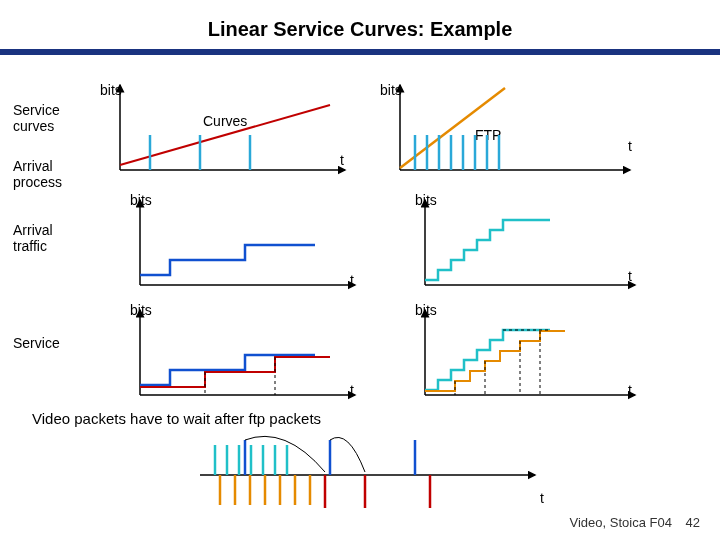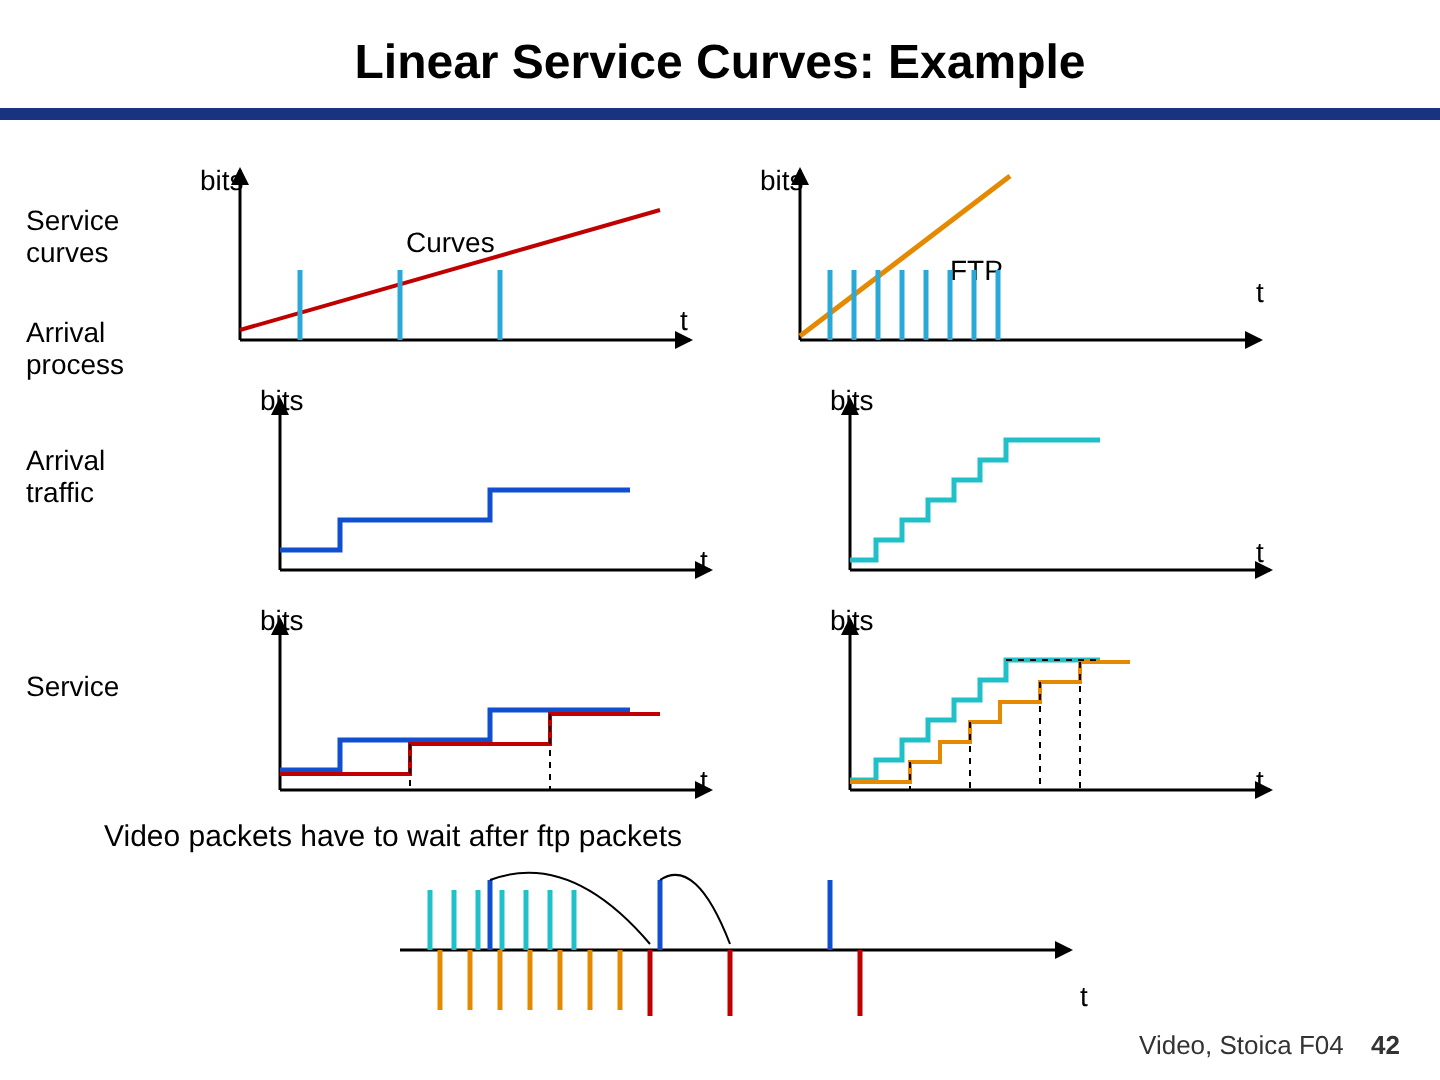--- a/index.html
+++ b/index.html
@@ -6,41 +6,41 @@
     margin: 0;
     padding: 0;
     width: 720px;
     height: 540px;
     background: white;
     font-family: Arial, sans-serif;
     position: relative;
     overflow: hidden;
   }
   .title {
-    font-size: 24px;
+    font-size: 20px;
     font-weight: bold;
     text-align: center;
     padding-top: 18px;
     color: #000;
   }
   .underline {
     width: 100%;
     height: 6px;
     background: #1a3380;
     margin-top: 8px;
   }
   .footer {
     position: absolute;
     right: 20px;
     bottom: 10px;
     font-size: 13px;
     color: #333;
   }
   .footer .pg {
-    font-weight: bold;
+    font-weight: normal;
     margin-left: 10px;
   }
   .label {
     position: absolute;
     font-size: 14px;
     color: #000;
   }
   svg { position: absolute; }
 </style>
 </head>
@@ -132,21 +132,21 @@
   <path d="M25 86 L55 86 L55 76 L70 76 L70 66 L85 66 L85 56 L100 56 L100 46 L120 46 L120 36 L140 36 L140 26 L165 26" fill="none" stroke="#e58a00" stroke-width="2"></path>
   <g stroke="#000" stroke-width="1" stroke-dasharray="3,3">
     <line x1="55" y1="76" x2="55" y2="90"></line>
       <line x1="85" y1="56" x2="85" y2="90"></line>
       <line x1="120" y1="36" x2="120" y2="90"></line>
       <line x1="140" y1="26" x2="140" y2="90"></line>
     <line x1="103" y1="25" x2="150" y2="25"></line>
   </g>
 </svg>
 
-<div class="label" style="left:52px; top:410px; font-size:15px;text-align:center;">Video packets have to wait after ftp packets</div>
+<div class="label" style="left:32px; top:410px; font-size:15px;text-align:center;">Video packets have to wait after ftp packets</div>
 
 <div class="label" style="left:540px; top:490px;">t</div>
 <svg style="left:190px; top:420px;" width="360" height="100">
   <line x1="10" y1="55" x2="345" y2="55" stroke="#000" stroke-width="1.5" marker-end="url(#ah)"></line>
 
   <g stroke="#20c0c8" stroke-width="2.5">
     <line x1="25" y1="55" x2="25" y2="25"></line>
       <line x1="37" y1="55" x2="37" y2="25"></line>
       <line x1="49" y1="55" x2="49" y2="25"></line>
       <line x1="61" y1="55" x2="61" y2="25"></line>

